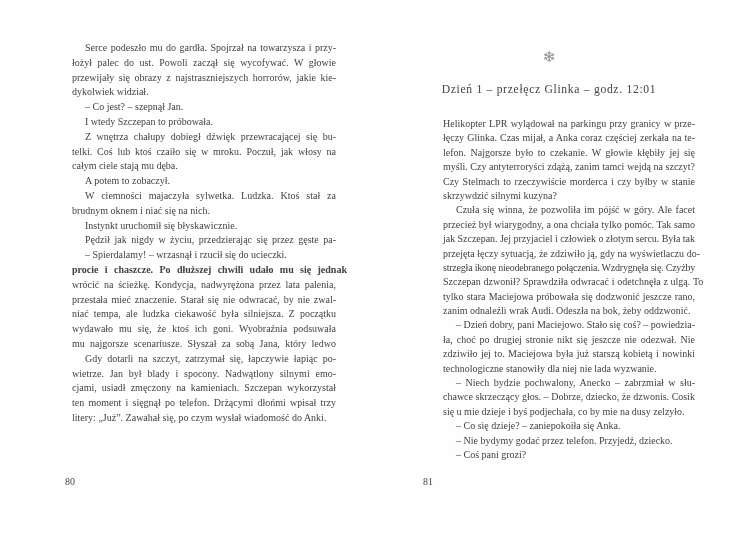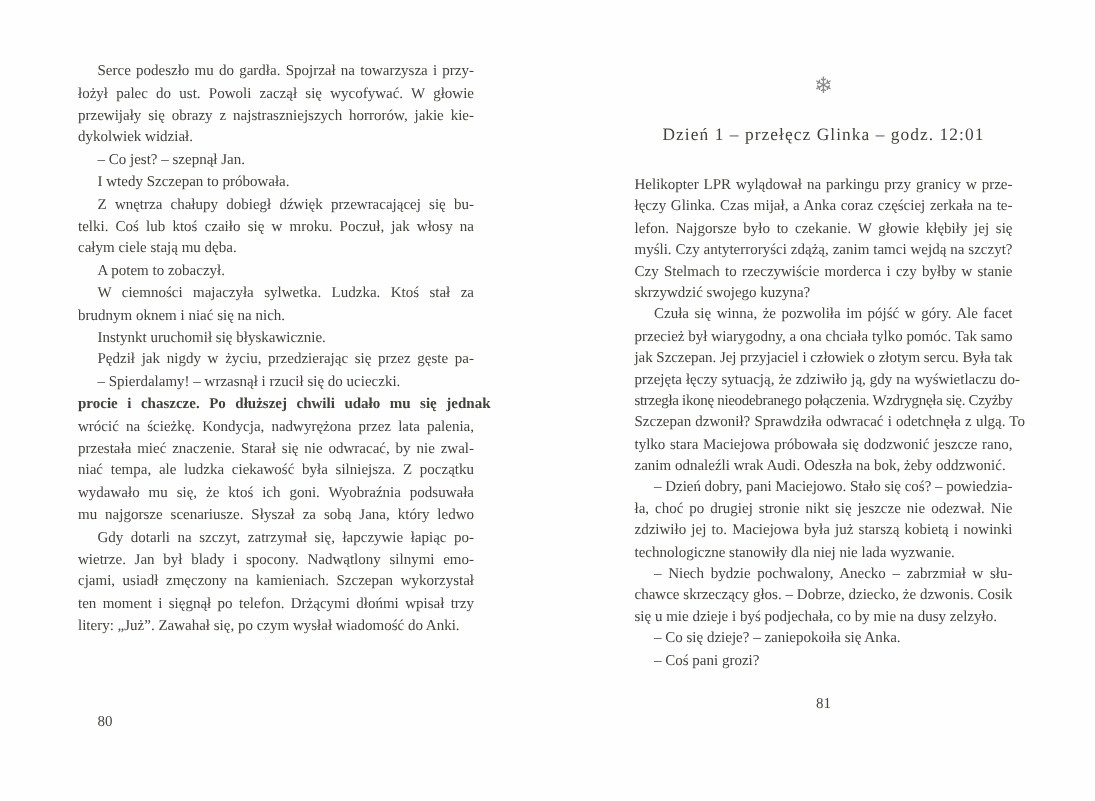--- a/index.html
+++ b/index.html
@@ -5,21 +5,21 @@
   html, body { margin: 0; padding: 0; }
   body {
     width: 730px; height: 534px;
     background: #ffffff;
     font-family: "Liberation Serif", "DejaVu Serif", serif;
     color: #45423e;
     overflow: hidden;
   }
   .spread { position: relative; width: 730px; height: 534px; background: #fefefe; }
 
-  .text-block { position: absolute; }
+  .text-block { position: absolute; margin-left: 20px; }
   #left-text  { left: 52px; top: 41px;  width: 264px; }
   #right-text { left: 423px; top: 117px; width: 252px; }
 
   .line {
     height: 14.8px; line-height: 14.8px;
     font-size: 10px;
     white-space: nowrap;
     overflow: visible;
   }
   #right-text .line { height: 14.4px; line-height: 14.4px; }
@@ -34,21 +34,21 @@
   .chapter-heading {
     position: absolute; left: 413px; top: 83px; width: 272px;
     text-align: center;
     font-size: 11.6px; letter-spacing: 0.7px;
     color: #45423e;
   }
   .folio {
     position: absolute; font-size: 10px; color: #4a4743;
   }
   #folio-left  { left: 65px; top: 476px; }
-  #folio-right { left: 423px; top: 464px; width: 252px; text-align: center; }
+  #folio-right { left: 423px; top: 476px; width: 252px; text-align: left; }
 </style>
 </head>
 <body>
 
 <div class="spread">
 
   <div class="page-left">
     <div class="text-block" id="left-text">
         <div class="line indent"><span style="word-spacing: 0.984px;">Serce podeszło mu do gardła. Spojrzał na towarzysza i przy-</span></div>
         <div class="line"><span style="word-spacing: 2.993px;">łożył palec do ust. Powoli zaczął się wycofywać. W głowie</span></div>
@@ -82,35 +82,36 @@
 
   <div class="page-right">
     <div class="ornament">❄</div>
     <div class="chapter-heading">Dzień 1 – przełęcz Glinka – godz. 12:01</div>
     <div class="text-block" id="right-text">
         <div class="line"><span style="word-spacing: 0.814px;">Helikopter LPR wylądował na parkingu przy granicy w prze-</span></div>
         <div class="line"><span style="word-spacing: 0.602px;">łęczy Glinka. Czas mijał, a Anka coraz częściej zerkała na te-</span></div>
         <div class="line"><span style="word-spacing: 1.967px;">lefon. Najgorsze było to czekanie. W głowie kłębiły jej się</span></div>
         <div class="line"><span style="word-spacing: 0.123px;">myśli. Czy antyterroryści zdążą, zanim tamci wejdą na szczyt?</span></div>
         <div class="line"><span style="word-spacing: 1.003px;">Czy Stelmach to rzeczywiście morderca i czy byłby w stanie</span></div>
-        <div class="line end"><span>skrzywdzić swojego kuzyna?</span></div>
+        <div class="line end"><span>skrzywdzić silnymi kuzyna?</span></div>
         <div class="line indent"><span style="word-spacing: 1.194px;">Czuła się winna, że pozwoliła im pójść w góry. Ale facet</span></div>
         <div class="line"><span style="word-spacing: 0.063px;">przecież był wiarygodny, a ona chciała tylko pomóc. Tak samo</span></div>
         <div class="line"><span style="letter-spacing: -0.037px;">jak Szczepan. Jej przyjaciel i człowiek o złotym sercu. Była tak</span></div>
         <div class="line"><span style="word-spacing: 0.142px;">przejęta łęczy sytuacją, że zdziwiło ją, gdy na wyświetlaczu do-</span></div>
         <div class="line"><span style="letter-spacing: -0.211px;">strzegła ikonę nieodebranego połączenia. Wzdrygnęła się. Czyżby</span></div>
         <div class="line"><span style="word-spacing: 0.266px;">Szczepan dzwonił? Sprawdziła odwracać i odetchnęła z ulgą. To</span></div>
         <div class="line"><span style="word-spacing: 0.616px;">tylko stara Maciejowa próbowała się dodzwonić jeszcze rano,</span></div>
         <div class="line end"><span>zanim odnaleźli wrak Audi. Odeszła na bok, żeby oddzwonić.</span></div>
         <div class="line indent"><span style="letter-spacing: -0.019px;">– Dzień dobry, pani Maciejowo. Stało się coś? – powiedzia-</span></div>
         <div class="line"><span style="word-spacing: 1.486px;">ła, choć po drugiej stronie nikt się jeszcze nie odezwał. Nie</span></div>
         <div class="line"><span style="word-spacing: 0.97px;">zdziwiło jej to. Maciejowa była już starszą kobietą i nowinki</span></div>
         <div class="line end"><span>technologiczne stanowiły dla niej nie lada wyzwanie.</span></div>
         <div class="line indent"><span style="word-spacing: 1.943px;">– Niech bydzie pochwalony, Anecko – zabrzmiał w słu-</span></div>
         <div class="line"><span style="word-spacing: 0.053px;">chawce skrzeczący głos. – Dobrze, dziecko, że dzwonis. Cosik</span></div>
         <div class="line end"><span>się u mie dzieje i byś podjechała, co by mie na dusy zelzyło.</span></div>
         <div class="line indent end"><span>– Co się dzieje? – zaniepokoiła się Anka.</span></div>
+        <div class="line indent end"><span>– Nie bydymy godać przez telefon. Przyjedź, dziecko.</span></div>
         <div class="line indent end"><span>– Coś pani grozi?</span></div>
       </div>
     <div class="folio" id="folio-right">81</div>
   </div>
 
 </div>
 
 </body></html>

